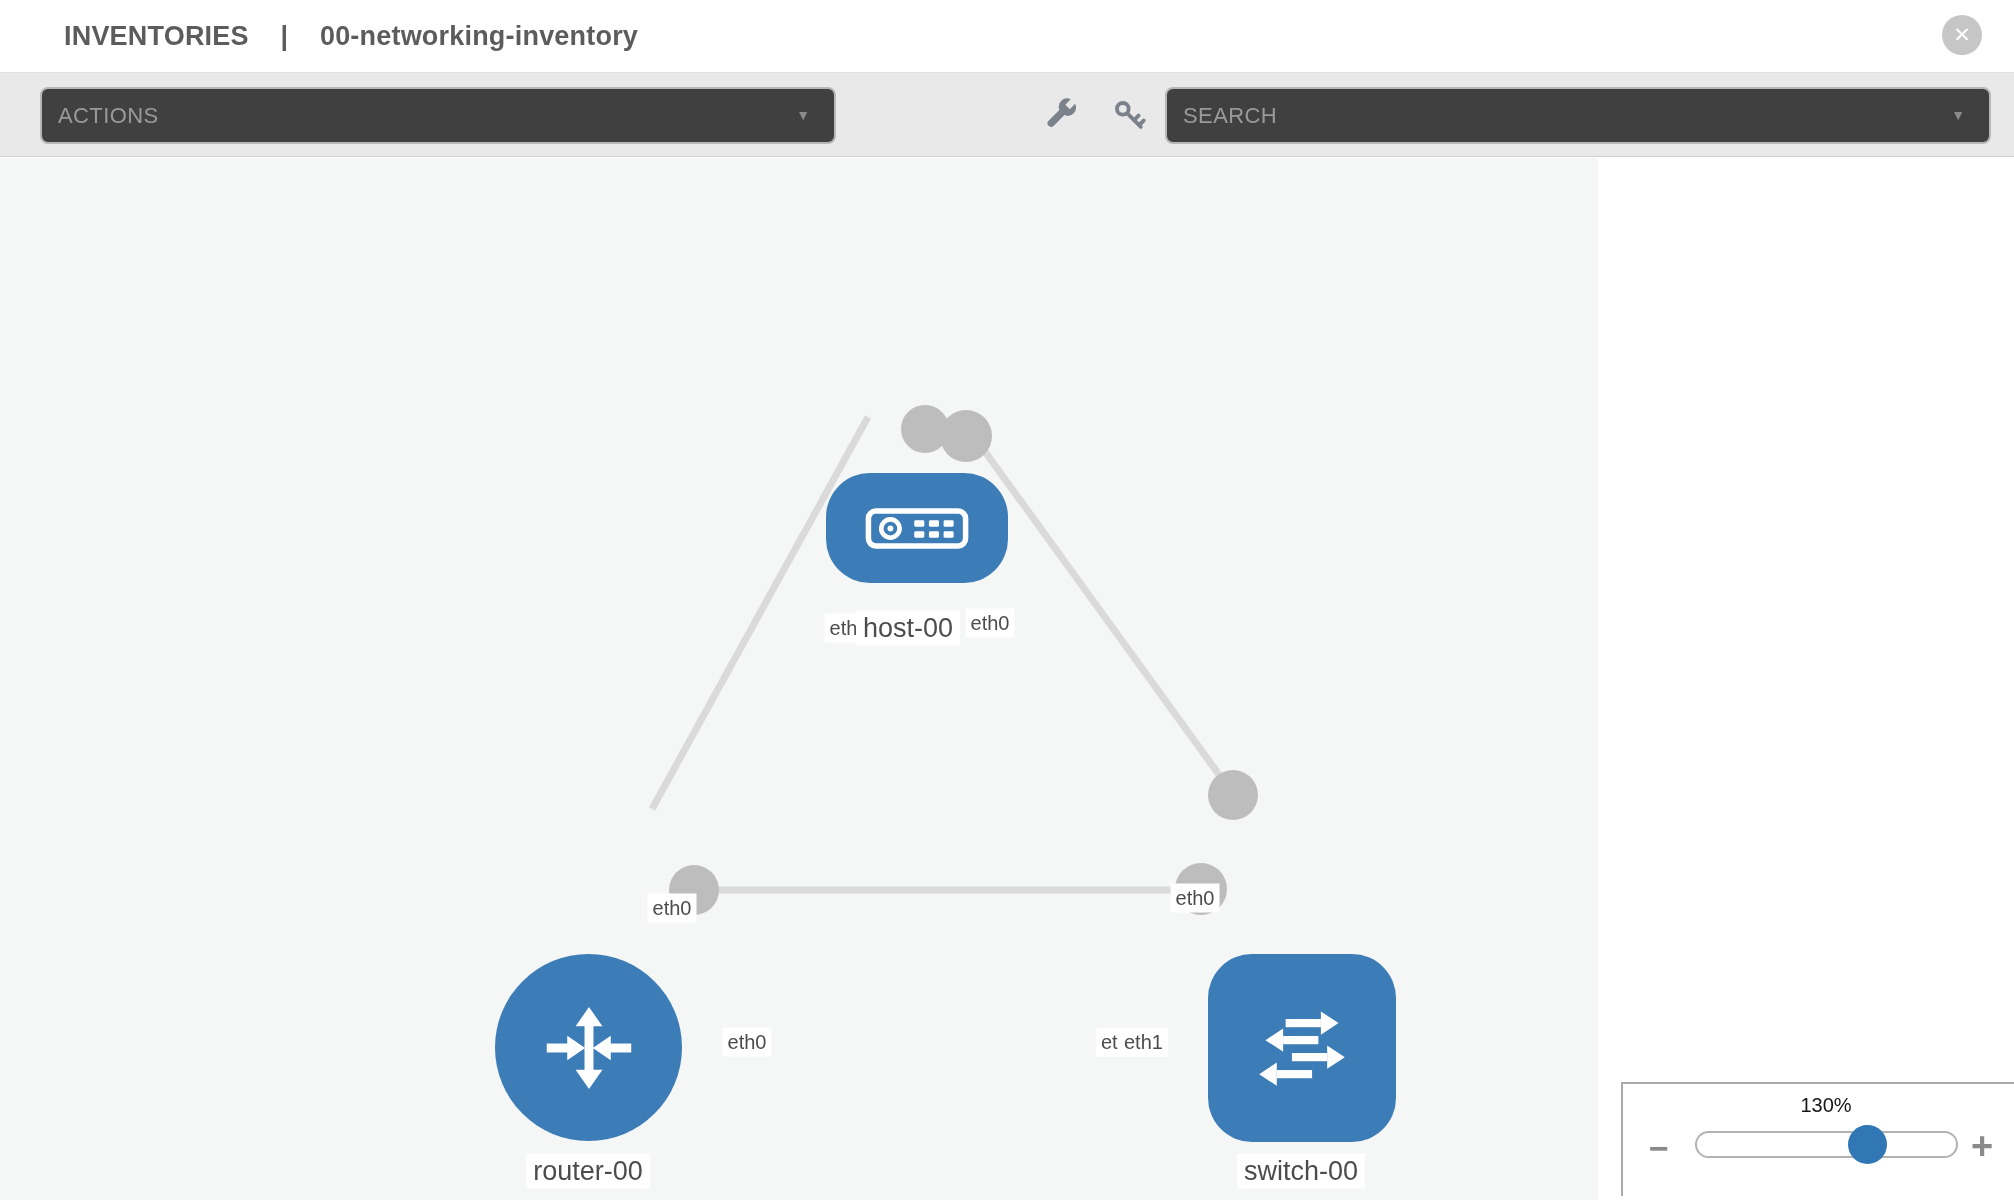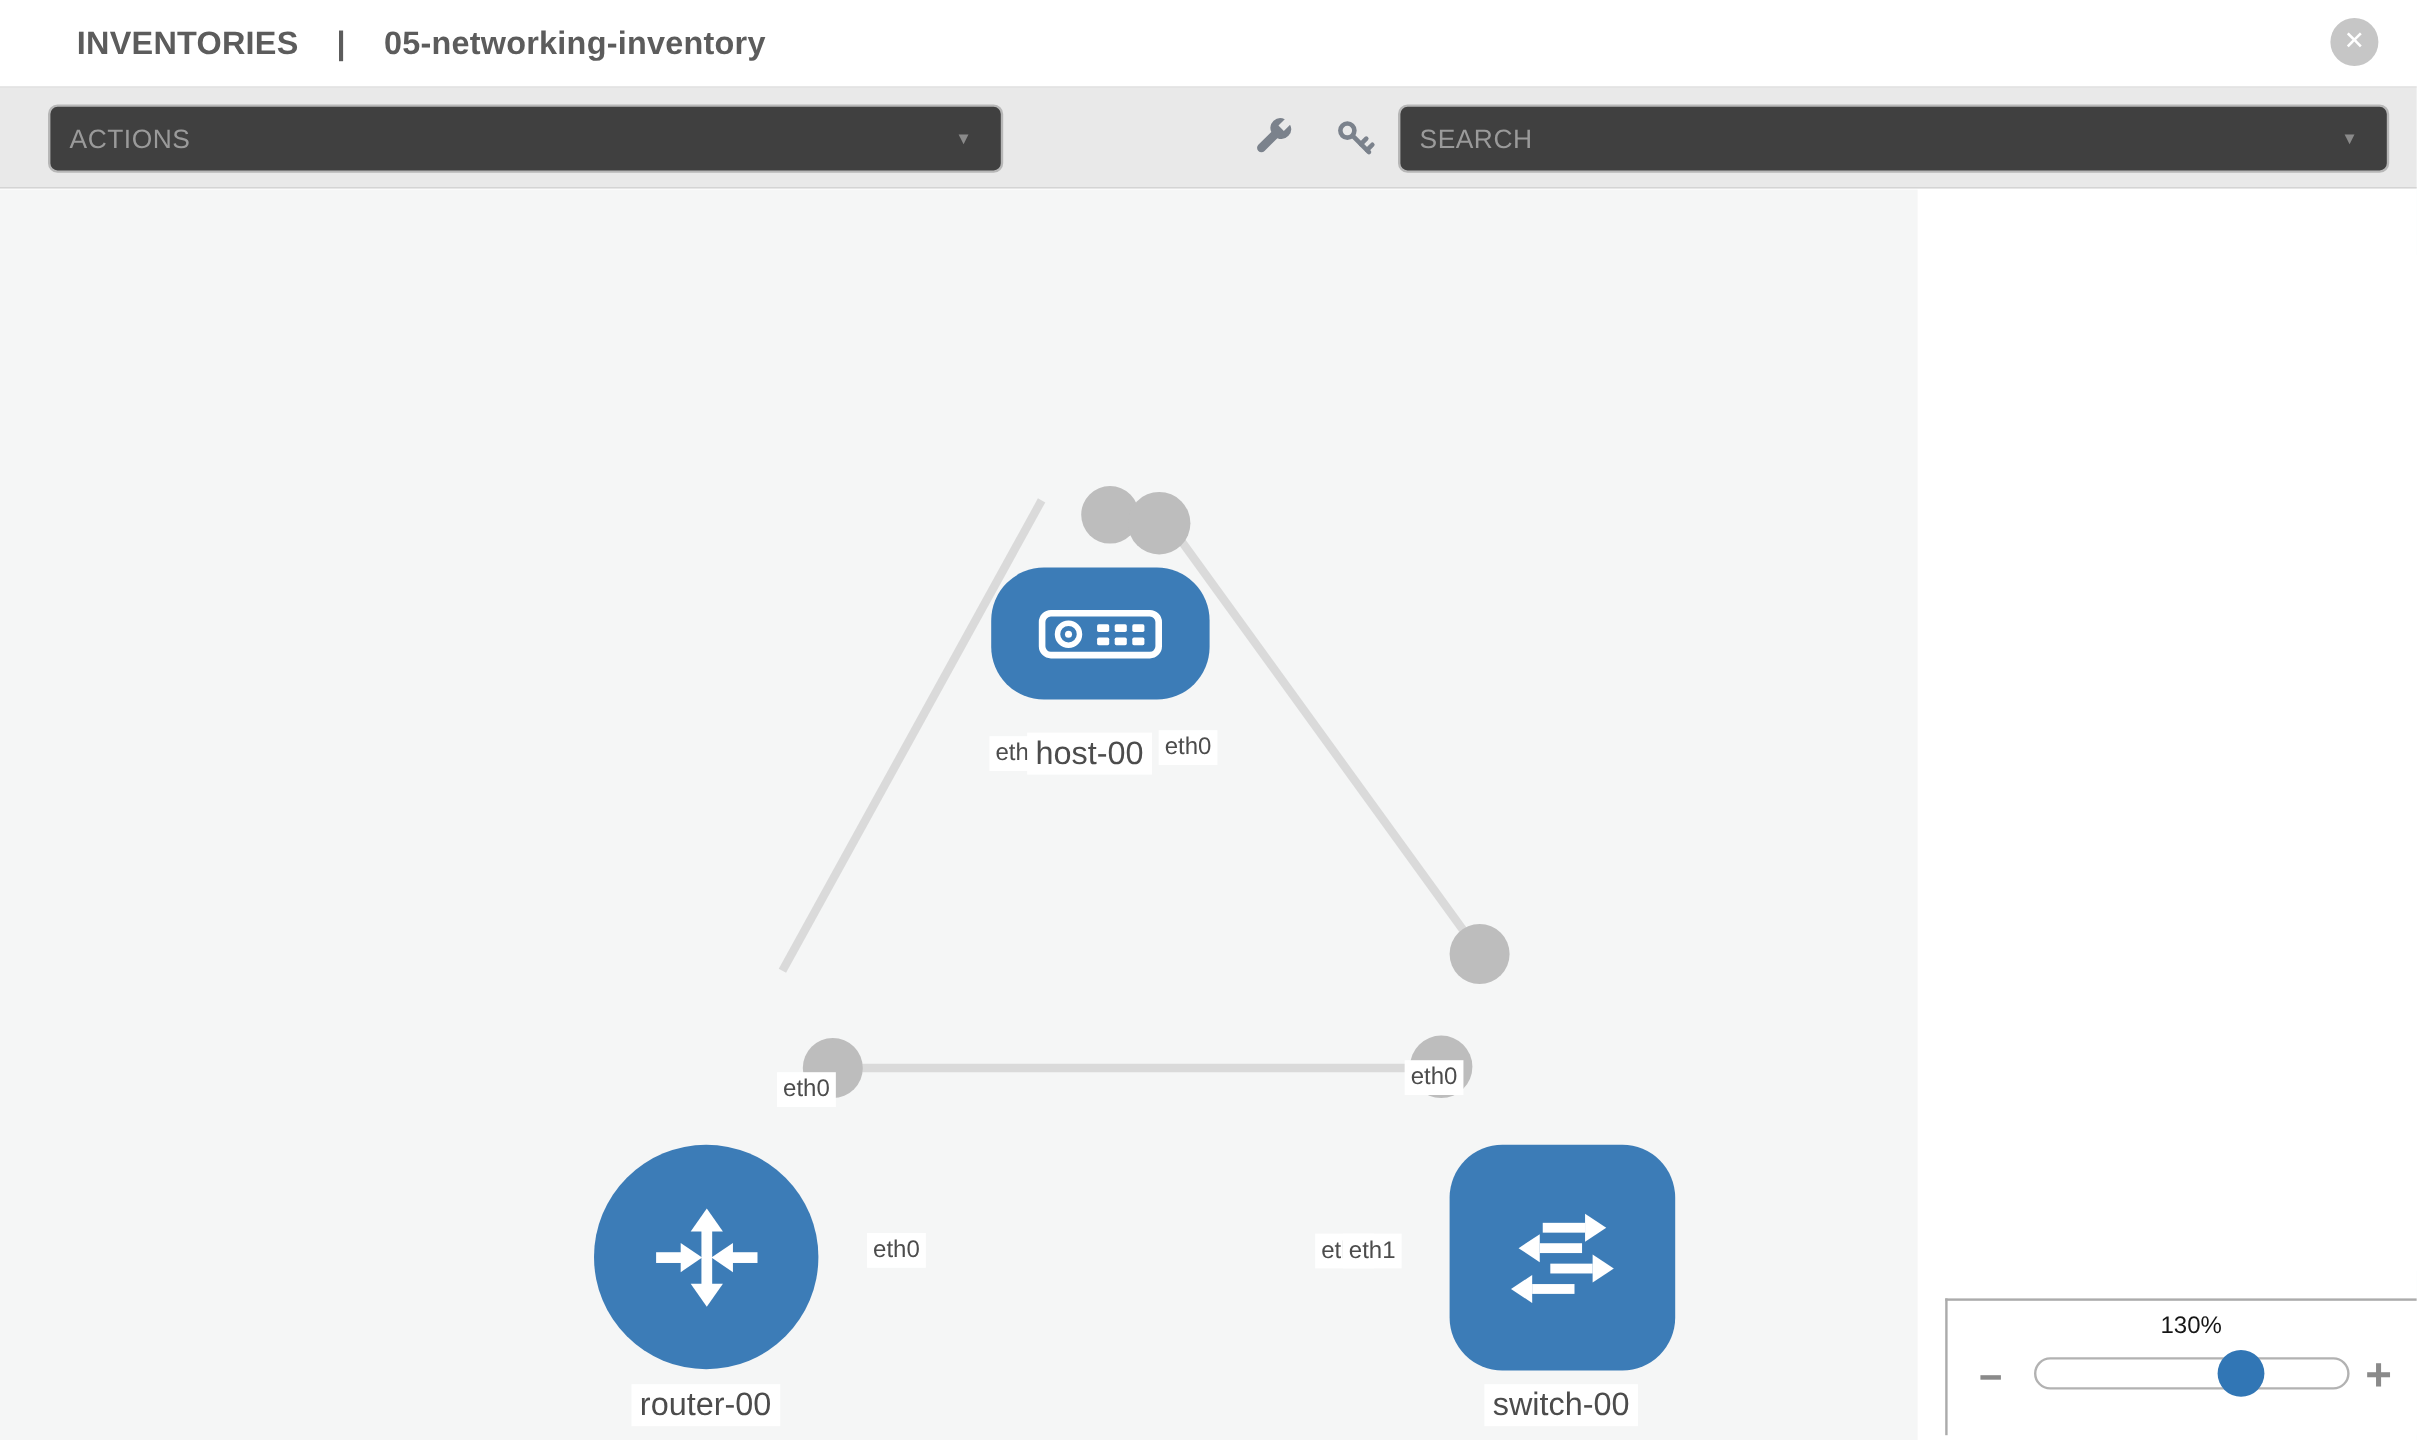--- a/index.html
+++ b/index.html
@@ -69,21 +69,21 @@
                 cursor:pointer; }
   .zoom-thumb { position:absolute; left:151px; top:-8px; width:39px; height:39px;
                 border-radius:50%; background:#3176b5; cursor:grab; }
 </style>
 </head>
 <body>
 
 <div id="app">
 
   <div class="header">
-    <div class="page-title"><span>INVENTORIES</span><span> | </span><span>05-networking-inventory</span></div>
+    <div class="page-title"><span>INVENTORIES</span><span> | </span><span>00-networking-inventory</span></div>
     <div class="close-btn">✕</div>
   </div>
 
   <div class="toolbar">
     <div class="select-box actions-box">
       <span class="sel-label">ACTIONS</span>
       <span class="caret">▼</span>
     </div>
     <div class="select-box search-box">
       <span class="sel-label">SEARCH</span>

